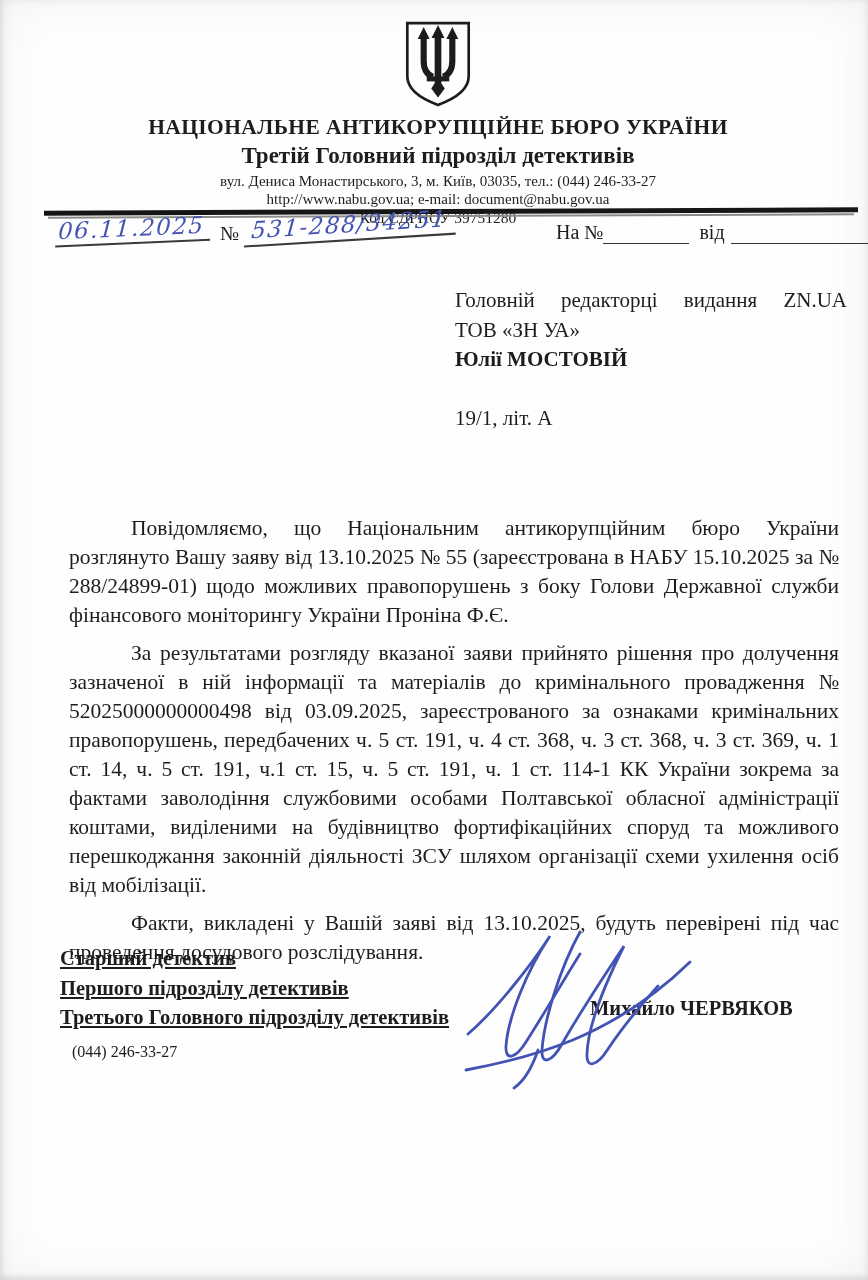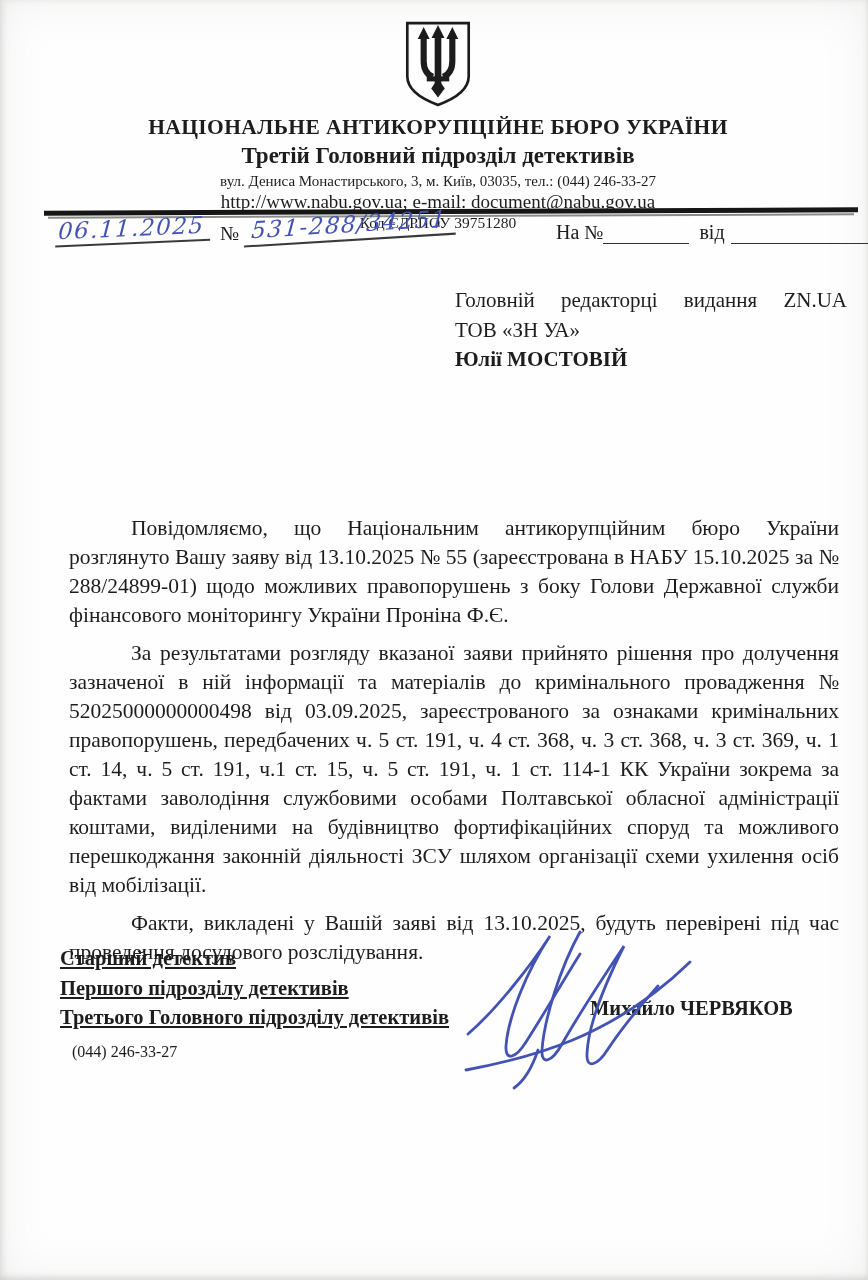--- a/index.html
+++ b/index.html
@@ -15,21 +15,21 @@
   .scan-shade{
     position:absolute;inset:0;pointer-events:none;z-index:50;
     box-shadow:inset 0 0 45px rgba(110,110,100,0.10), inset 4px 0 8px rgba(0,0,0,0.05), inset 0 -3px 6px rgba(0,0,0,0.10);
   }
   
   .letterhead{position:absolute;top:20px;left:8px;right:0;text-align:center;}
   .emblem{display:block;margin:0 auto;}
   .org-name{font-weight:bold;font-size:21.5px;letter-spacing:.4px;margin-top:7px;}
   .unit-name{font-weight:bold;font-size:23px;margin-top:3px;}
   .addr-line{font-size:15px;margin-top:4px;}
-  .web-line{font-size:19px;margin-top:1px;}
+  .web-line{font-size:15px;margin-top:1px;}
   .edrpou-line{font-size:15.5px;margin-top:1px;}
   
   .rule{position:absolute;left:44px;top:209px;width:814px;height:5px;background:#161616;transform:rotate(-0.25deg);}
   .rule::after{content:"";position:absolute;left:4px;top:6px;width:99%;height:1.5px;background:#8a8a86;}
   
   .handwriting{
     font-family:"DejaVu Serif", serif;
     font-style:italic;
     color:#4353b4;
     letter-spacing:1.5px;
@@ -96,20 +96,21 @@
   <div class="hw-number handwriting">531-288/34251</div>
   <div class="reply-row">
     <span>На №</span><span class="blank blank1"></span><span>від</span><span class="blank blank2"></span>
   </div>
 
   <div class="recipient">
     <span class="just">Головній редакторці видання ZN.UA</span>
     <span style="display:block">ТОВ «ЗН УА»</span>
     <span class="name" style="display:block">Юлії МОСТОВІЙ</span>
     <div class="recipient-address">
+      <span style="display:block">19/1, літ. А</span>
     </div>
   </div>
 
   <div class="body-text">
     <p>Повідомляємо, що Національним антикорупційним бюро України розглянуто Вашу заяву від 13.10.2025 № 55 (зареєстрована в НАБУ 15.10.2025 за № 288/24899-01) щодо можливих правопорушень з боку Голови Державної служби фінансового моніторингу України Проніна Ф.Є.</p>
     <p>За результатами розгляду вказаної заяви прийнято рішення про долучення зазначеної в ній інформації та матеріалів до кримінального провадження № 52025000000000498 від 03.09.2025, зареєстрованого за ознаками кримінальних правопорушень, передбачених ч. 5 ст. 191, ч. 4 ст. 368, ч. 3 ст. 368, ч. 3 ст. 369, ч. 1 ст. 14, ч. 5 ст. 191, ч.1 ст. 15, ч. 5 ст. 191, ч. 1 ст. 114-1 КК України зокрема за фактами заволодіння службовими особами Полтавської обласної адміністрації коштами, виділеними на будівництво фортифікаційних споруд та можливого перешкоджання законній діяльності ЗСУ шляхом організації схеми ухилення осіб від мобілізації.</p>
     <p>Факти, викладені у Вашій заяві від 13.10.2025, будуть перевірені під час проведення досудового розслідування.</p>
   </div>
 
   <div class="sig-titles">

